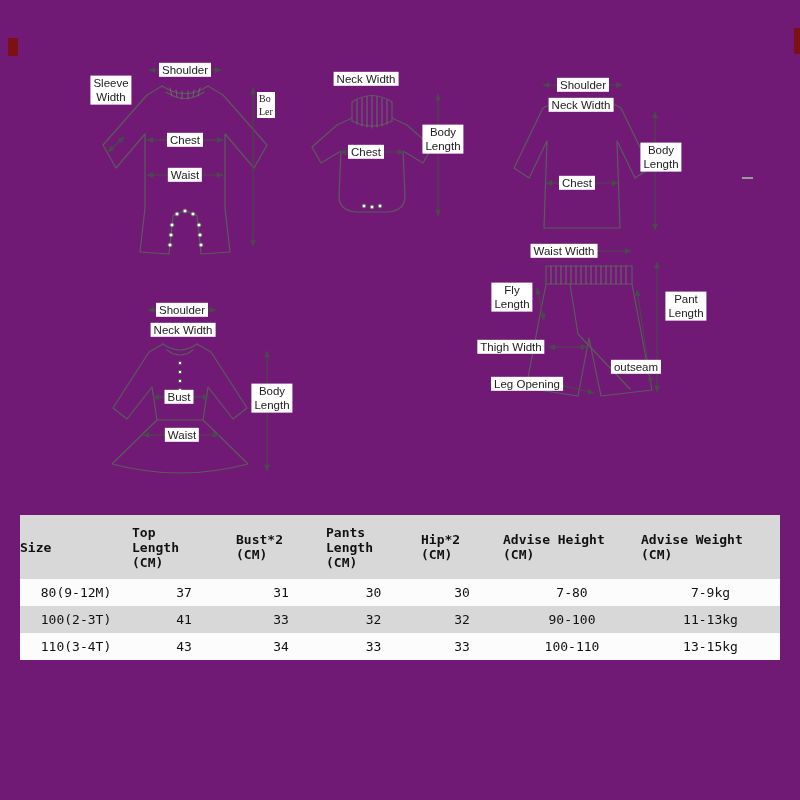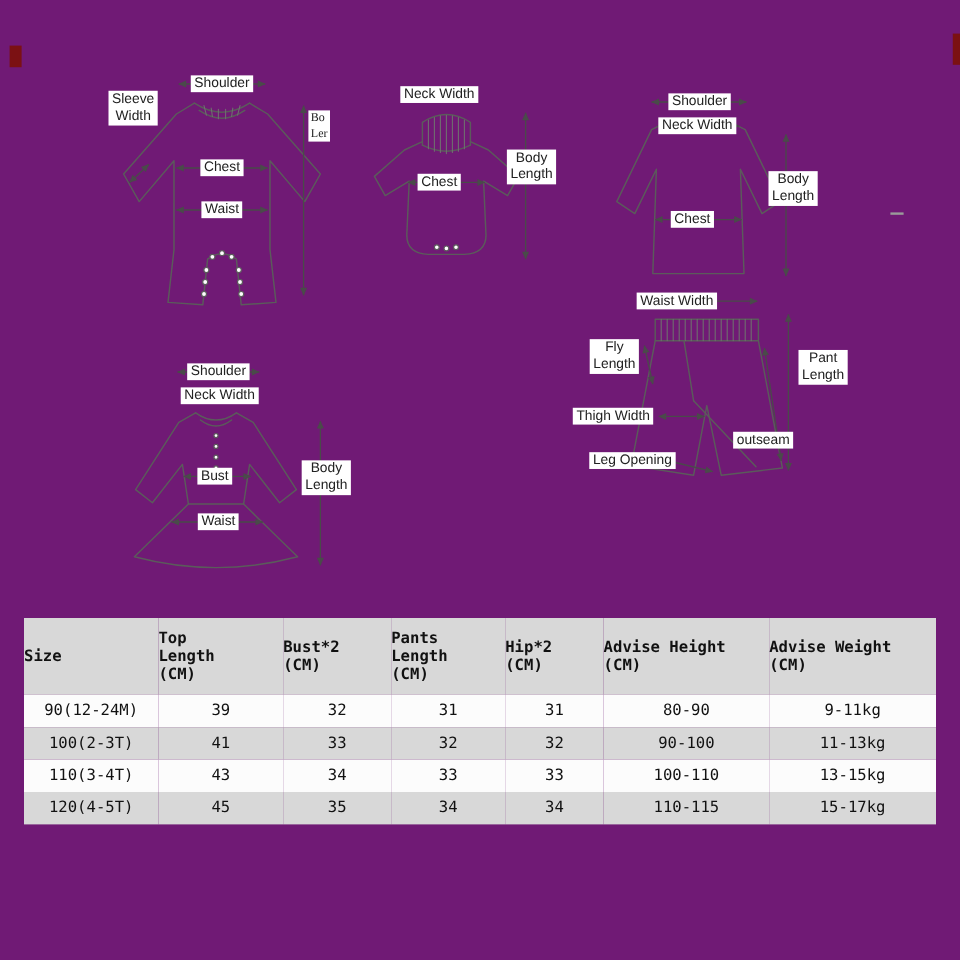--- a/index.html
+++ b/index.html
@@ -181,50 +181,41 @@
         <th>Hip*2
 (CM)</th>
         <th>Advise Height
 (CM)</th>
         <th>Advise Weight
 (CM)</th>
       </tr>
     </thead>
     <tbody>
       <tr>
-        <td>90(12-24M)</td>
-        <td>39</td>
-        <td>32</td>
+        <td>80(9-12M)</td>
+        <td>37</td>
         <td>31</td>
-        <td>31</td>
-        <td>80-90</td>
-        <td>9-11kg</td>
+        <td>30</td>
+        <td>30</td>
+        <td>7-80</td>
+        <td>7-9kg</td>
       </tr>
       <tr>
         <td>100(2-3T)</td>
         <td>41</td>
         <td>33</td>
         <td>32</td>
         <td>32</td>
         <td>90-100</td>
         <td>11-13kg</td>
       </tr>
       <tr>
         <td>110(3-4T)</td>
         <td>43</td>
         <td>34</td>
         <td>33</td>
         <td>33</td>
         <td>100-110</td>
         <td>13-15kg</td>
       </tr>
-      <tr>
-        <td>120(4-5T)</td>
-        <td>45</td>
-        <td>35</td>
-        <td>34</td>
-        <td>34</td>
-        <td>110-115</td>
-        <td>15-17kg</td>
-      </tr>
     </tbody>
   </table>
 </div>
 
 </body></html>

